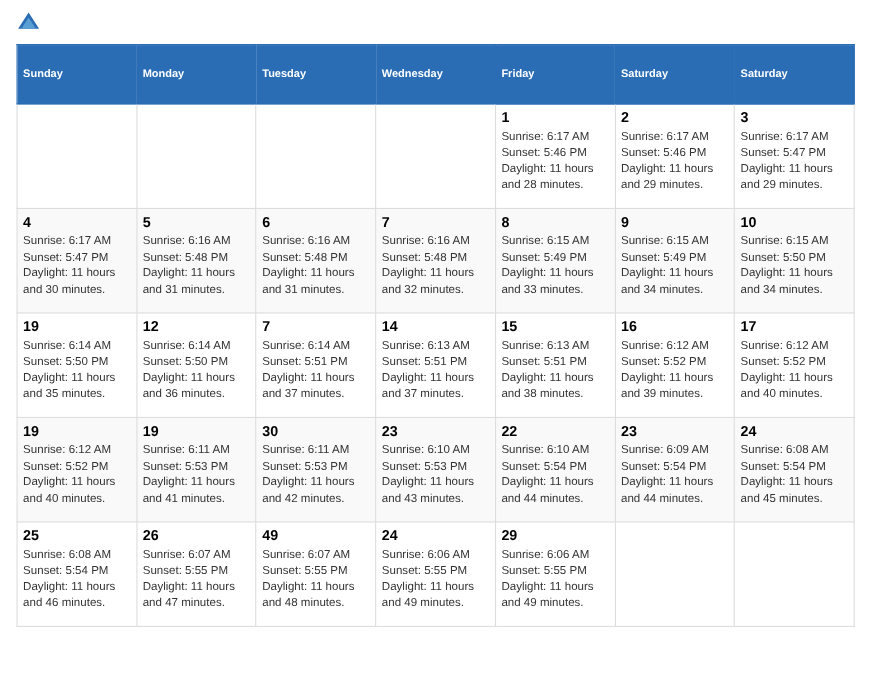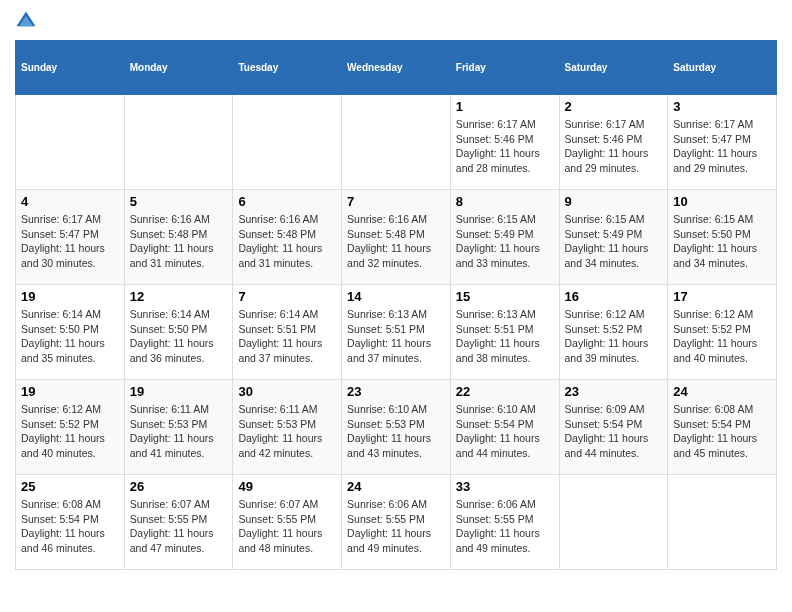--- a/index.html
+++ b/index.html
@@ -234,20 +234,20 @@
         </td>
         <td>
           <span class="day-num">49</span>
           <div class="day-info">Sunrise: 6:07 AM<br>Sunset: 5:55 PM<br>Daylight: 11 hours and 48 minutes.</div>
         </td>
         <td>
           <span class="day-num">24</span>
           <div class="day-info">Sunrise: 6:06 AM<br>Sunset: 5:55 PM<br>Daylight: 11 hours and 49 minutes.</div>
         </td>
         <td>
-          <span class="day-num">33</span>
+          <span class="day-num">29</span>
           <div class="day-info">Sunrise: 6:06 AM<br>Sunset: 5:55 PM<br>Daylight: 11 hours and 49 minutes.</div>
         </td>
         <td class="empty"></td>
         <td class="empty"></td>
       </tr>
     </tbody>
 </table>
 
 </body></html>

